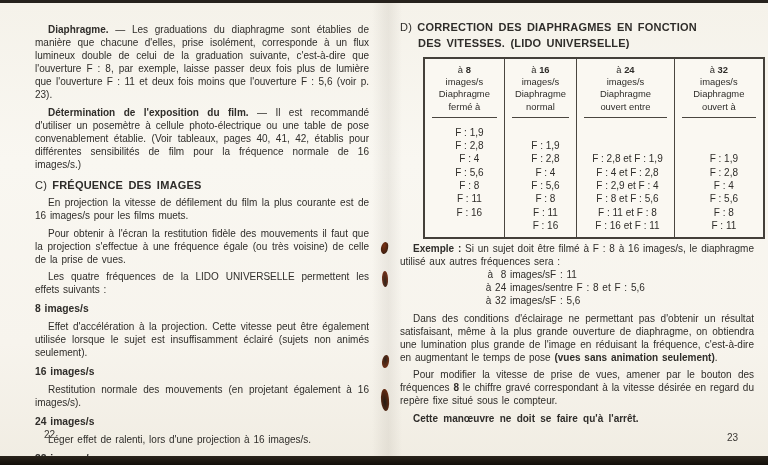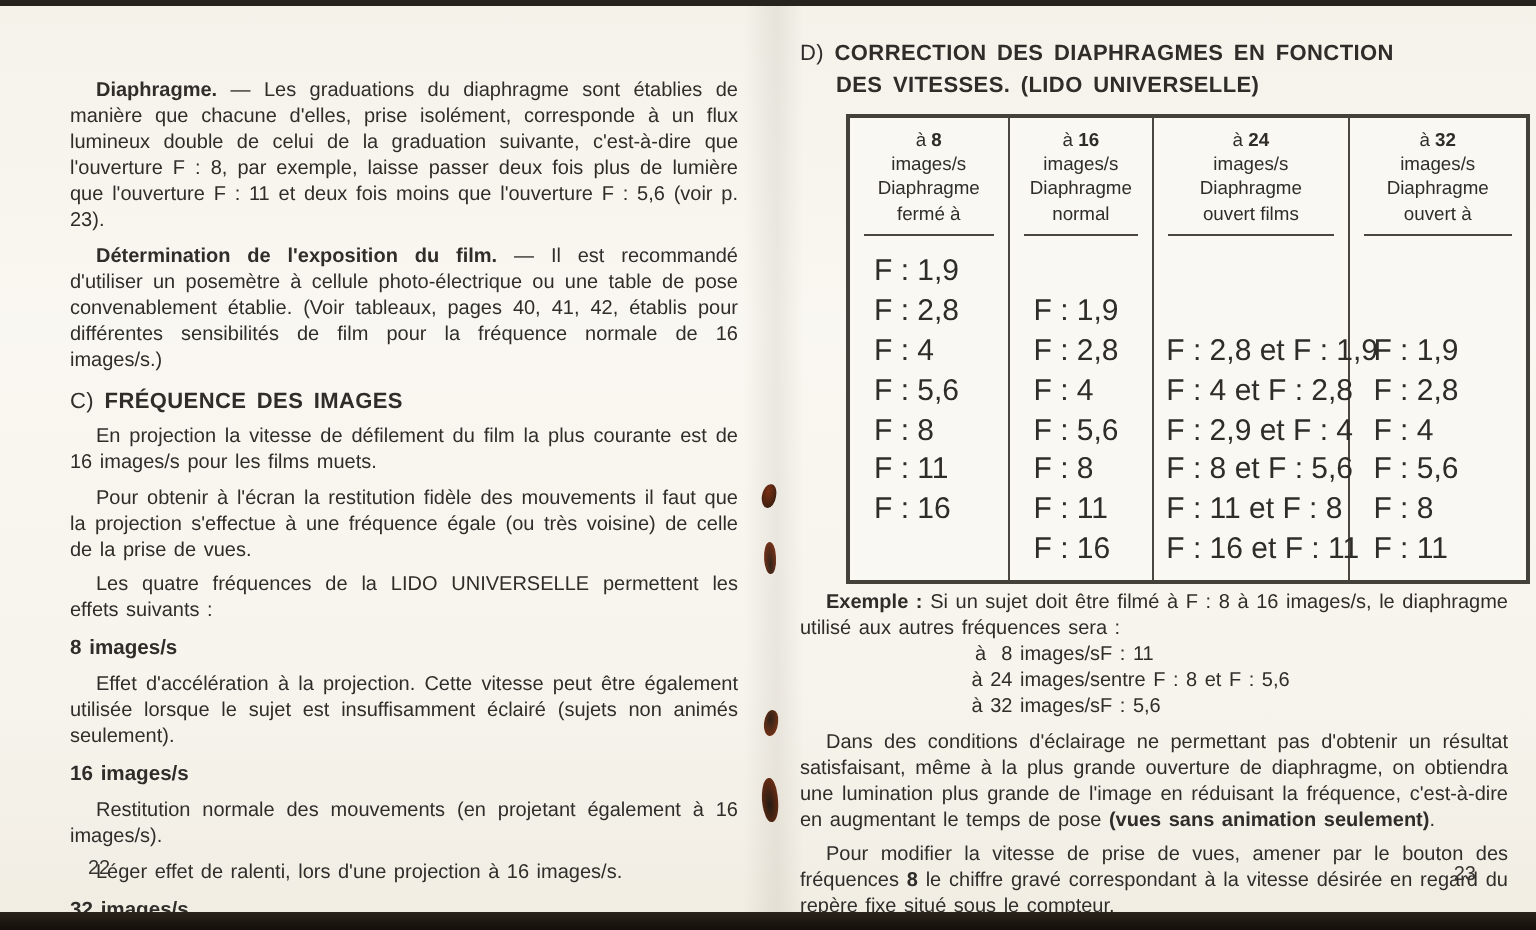--- a/index.html
+++ b/index.html
@@ -18,21 +18,21 @@
     background:linear-gradient(180deg,#f5f2ea 0%,#f9f7f1 35%,#f7f4ed 75%,#f1ede3 100%);
   }
   .paper::before{ 
     content:"";position:absolute;left:372px;top:0;width:30px;height:100%;
     background:linear-gradient(90deg,rgba(90,80,65,0) 0%,rgba(90,80,65,0.07) 40%,rgba(90,80,65,0.09) 55%,rgba(90,80,65,0) 100%);
   }
   .page{position:absolute;font-size:10px;line-height:1.3;text-align:justify;word-spacing:1px;}
   .page-left{left:35px;top:20px;width:334px;}
   .page-right{left:400px;top:17px;width:354px;}
   .para{margin:4.5px 0 0 0;text-indent:13px;}
-  .para:first-child{margin-top:16px;}
+  .para:first-child{margin-top:0;}
   b{font-weight:bold;}
   .subhead{font-weight:bold;font-size:10.3px;margin:6px 0 2px 0;text-indent:0;}
   .section-heading{font-weight:bold;font-size:11px;margin:7px 0 3px 0;text-align:left;letter-spacing:.2px;word-spacing:2px;}
   .section-heading .prefix{font-weight:normal;}
   .heading-d{margin:0 0 4px 0;line-height:1.45;}
   .heading-d .line2{padding-left:18px;display:block;}
   .pagenum{position:absolute;font-size:10px;color:#3a3733;}
   .pagenum-left{left:44px;bottom:16px;}
   .pagenum-right{right:30px;bottom:13px;}
   
@@ -44,22 +44,22 @@
   .speed-table col.c1{width:23.6%;} .speed-table col.c2{width:21.3%;}
   .speed-table col.c3{width:28.7%;} .speed-table col.c4{width:26.4%;}
   .speed-table th{
     border-right:1.5px solid #4a4640;vertical-align:top;
     font-size:9.4px;font-weight:normal;line-height:1.3;
     padding:5px 3px 0 3px;text-align:center;word-spacing:0;
   }
   .speed-table th:last-child,.speed-table td:last-child{border-right:none;}
   .th-rule{height:0;border-top:1.4px solid #4a4640;margin:4px 4px 3px 4px;}
   .speed-table td{
-    border-right:1.5px solid #4a4640;font-size:15px;line-height:1.33;
-    padding:0 2px 0 12px;text-align:left;white-space:nowrap;word-spacing:0;
+    border-right:1.5px solid #4a4640;font-size:10px;line-height:1.33;
+    padding:0 2px 0 12px;text-align:center;white-space:nowrap;word-spacing:0;
   }
   .speed-table td.c3{padding-left:6px;}
   .speed-table tr.first td{padding-top:5px;}
   .speed-table tr.last td{padding-bottom:5px;}
   
   .ex-line{display:flex;margin-left:62px;text-align:right;}
   .ex-speed{white-space:pre;width:88px;flex:0 0 auto;}
   .final-note{font-weight:bold;word-spacing:2.5px;}
   
   .speck{position:absolute;border-radius:60% 45% 55% 50%;}
@@ -88,20 +88,21 @@
       <p class="para">Pour obtenir à l'écran la restitution fidèle des mouvements il faut que la projection s'effectue à une fréquence égale (ou très voisine) de celle de la prise de vues.</p>
 
       <p class="para"><span>Les quatre fréquences de la </span><span>LIDO UNIVERSELLE</span><span> permettent les effets suivants :</span></p>
 
       <h4 class="subhead">8 images/s</h4>
       <p class="para">Effet d'accélération à la projection. Cette vitesse peut être également utilisée lorsque le sujet est insuffisamment éclairé (sujets non animés seulement).</p>
 
       <h4 class="subhead">16 images/s</h4>
       <p class="para">Restitution normale des mouvements (en projetant également à 16 images/s).</p>
 
+      <h4 class="subhead">24 images/s</h4>
       <p class="para">Léger effet de ralenti, lors d'une projection à 16 images/s.</p>
 
       <h4 class="subhead">32 images/s</h4>
 
     </div>
 
     <div class="page page-right">
       <h3 class="section-heading heading-d"><span class="prefix">D)</span> <span>CORRECTION DES DIAPHRAGMES EN FONCTION</span><span class="line2">DES VITESSES. (LIDO UNIVERSELLE)</span></h3>
 
       <table class="speed-table">
@@ -124,21 +125,21 @@
               <div><span>à</span> <b>16</b></div>
               <div>images/s</div>
               <div>Diaphragme</div>
               <div>normal</div>
               <div class="th-rule"></div>
             </th>
             <th>
               <div><span>à</span> <b>24</b></div>
               <div>images/s</div>
               <div>Diaphragme</div>
-              <div>ouvert films</div>
+              <div>ouvert entre</div>
               <div class="th-rule"></div>
             </th>
             <th>
               <div><span>à</span> <b>32</b></div>
               <div>images/s</div>
               <div>Diaphragme</div>
               <div>ouvert à</div>
               <div class="th-rule"></div>
             </th>
           </tr>

